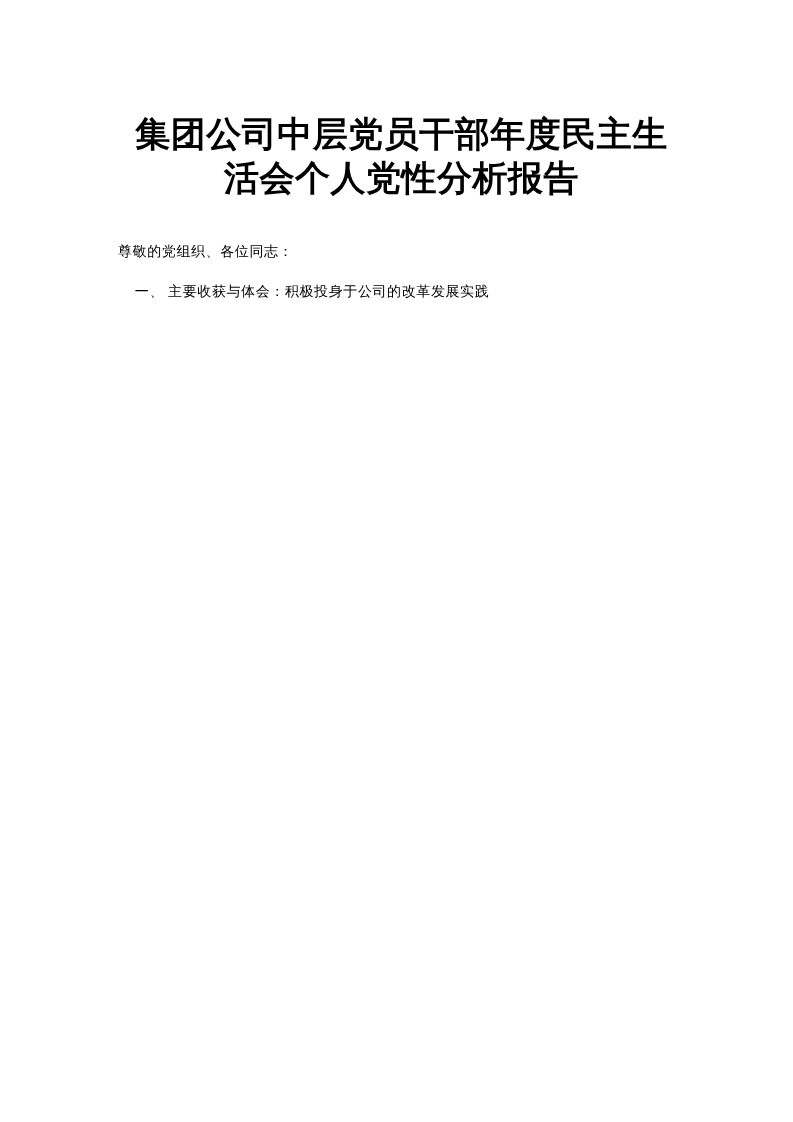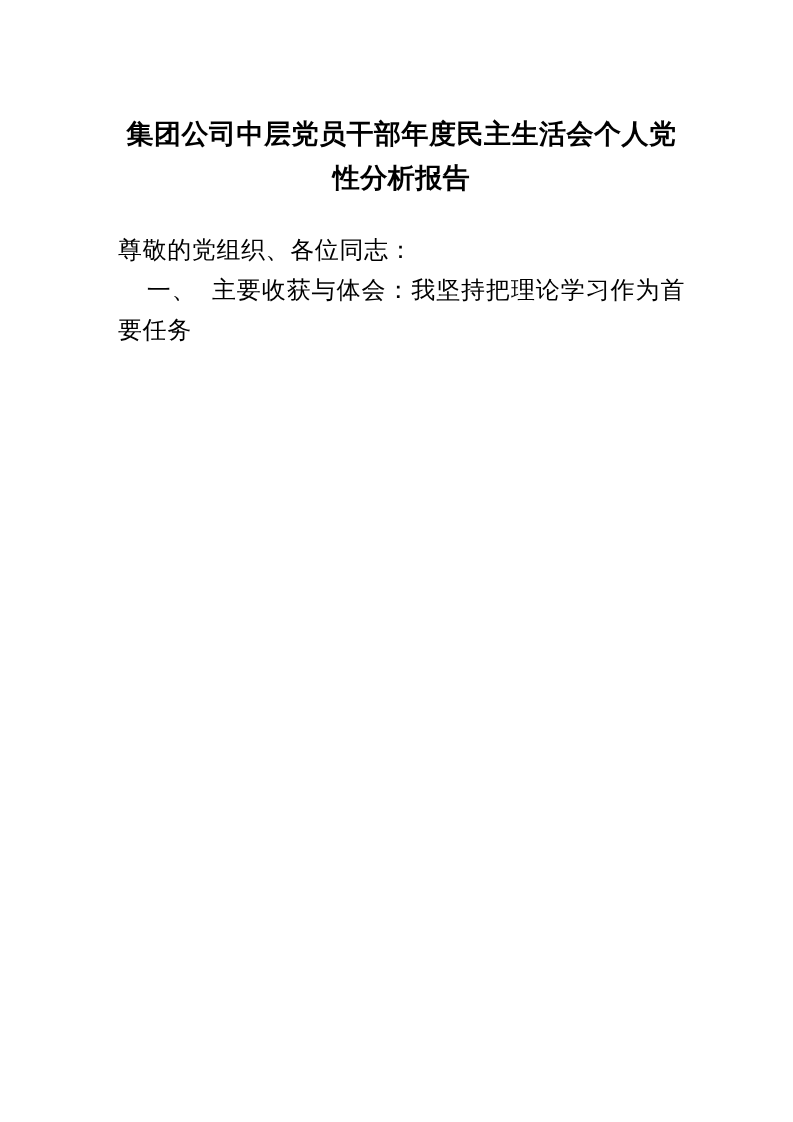--- a/index.html
+++ b/index.html
@@ -18,30 +18,30 @@
     position: relative;
     width: 793px;
     height: 1122px;
     box-sizing: border-box;
     padding: 112px 108px 60px 118px;
     background: #ffffff;
   }
   .doc-title {
     font-family: "DejaVu Sans", "Liberation Sans", sans-serif;
     font-weight: bold;
-    font-size: 27px;
+    font-size: 35px;
     line-height: 44px;
     text-align: center;
     letter-spacing: 0.5px;
     margin: 0 0 32px 0;
     color: #000000;
   }
   .body-text {
-    font-family: Liberation Mono, monospace;
-    font-size: 24px;
+    font-family: Liberation Serif, serif;
+    font-size: 14px;
     line-height: 40px;
     letter-spacing: 0.6px;
     text-align: justify;
     text-justify: inter-ideograph;
     color: #000000;
   }
   .para {
     margin: 0;
   }
   .para.indent {
@@ -53,16 +53,16 @@
 </style>
 </head>
 <body>
 
 <div class="page">
 
   <h1 class="doc-title">集团公司中层党员干部年度民主生活会个人党性分析报告</h1>
 
   <div class="body-text">
     <p class="para">尊敬的党组织、各位同志：</p>
-    <p class="para indent-head">一、 主要收获与体会：我坚持把理论学习作为首要任务</p>
+    <p class="para indent-head">一、 主要收获与体会：积极投身于公司的改革发展实践</p>
   </div>
 
 </div>
 
 </body></html>

